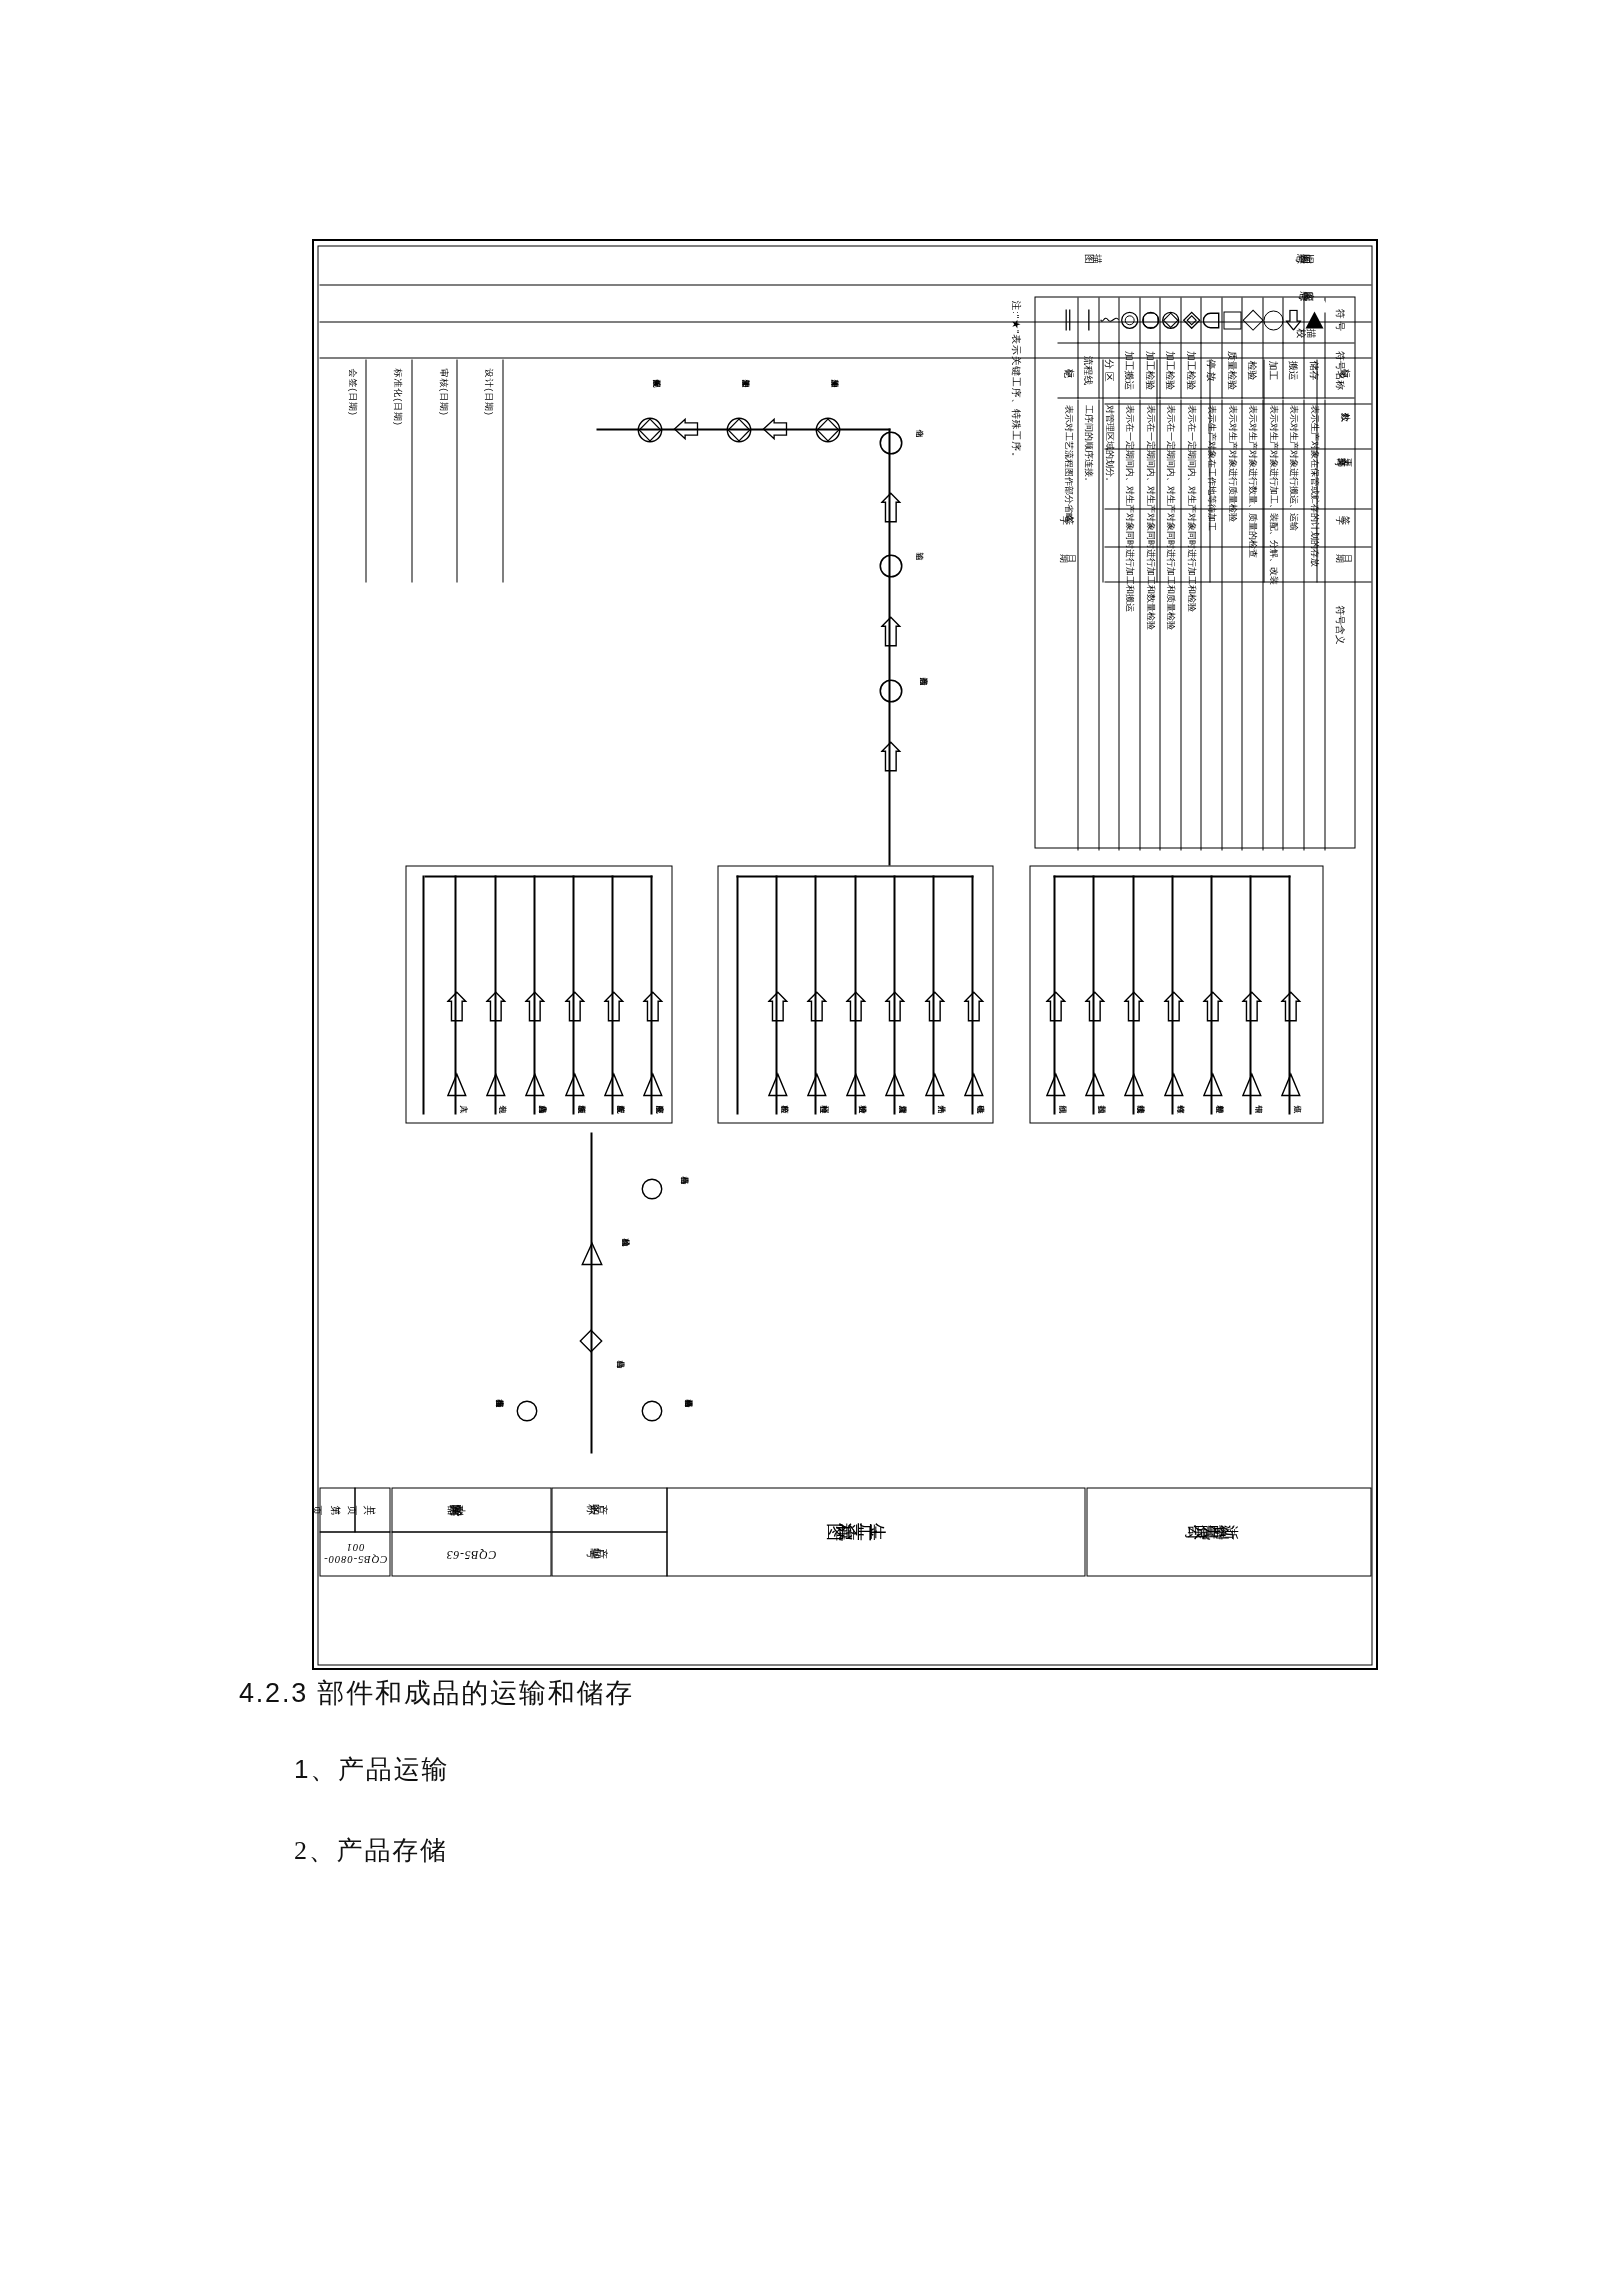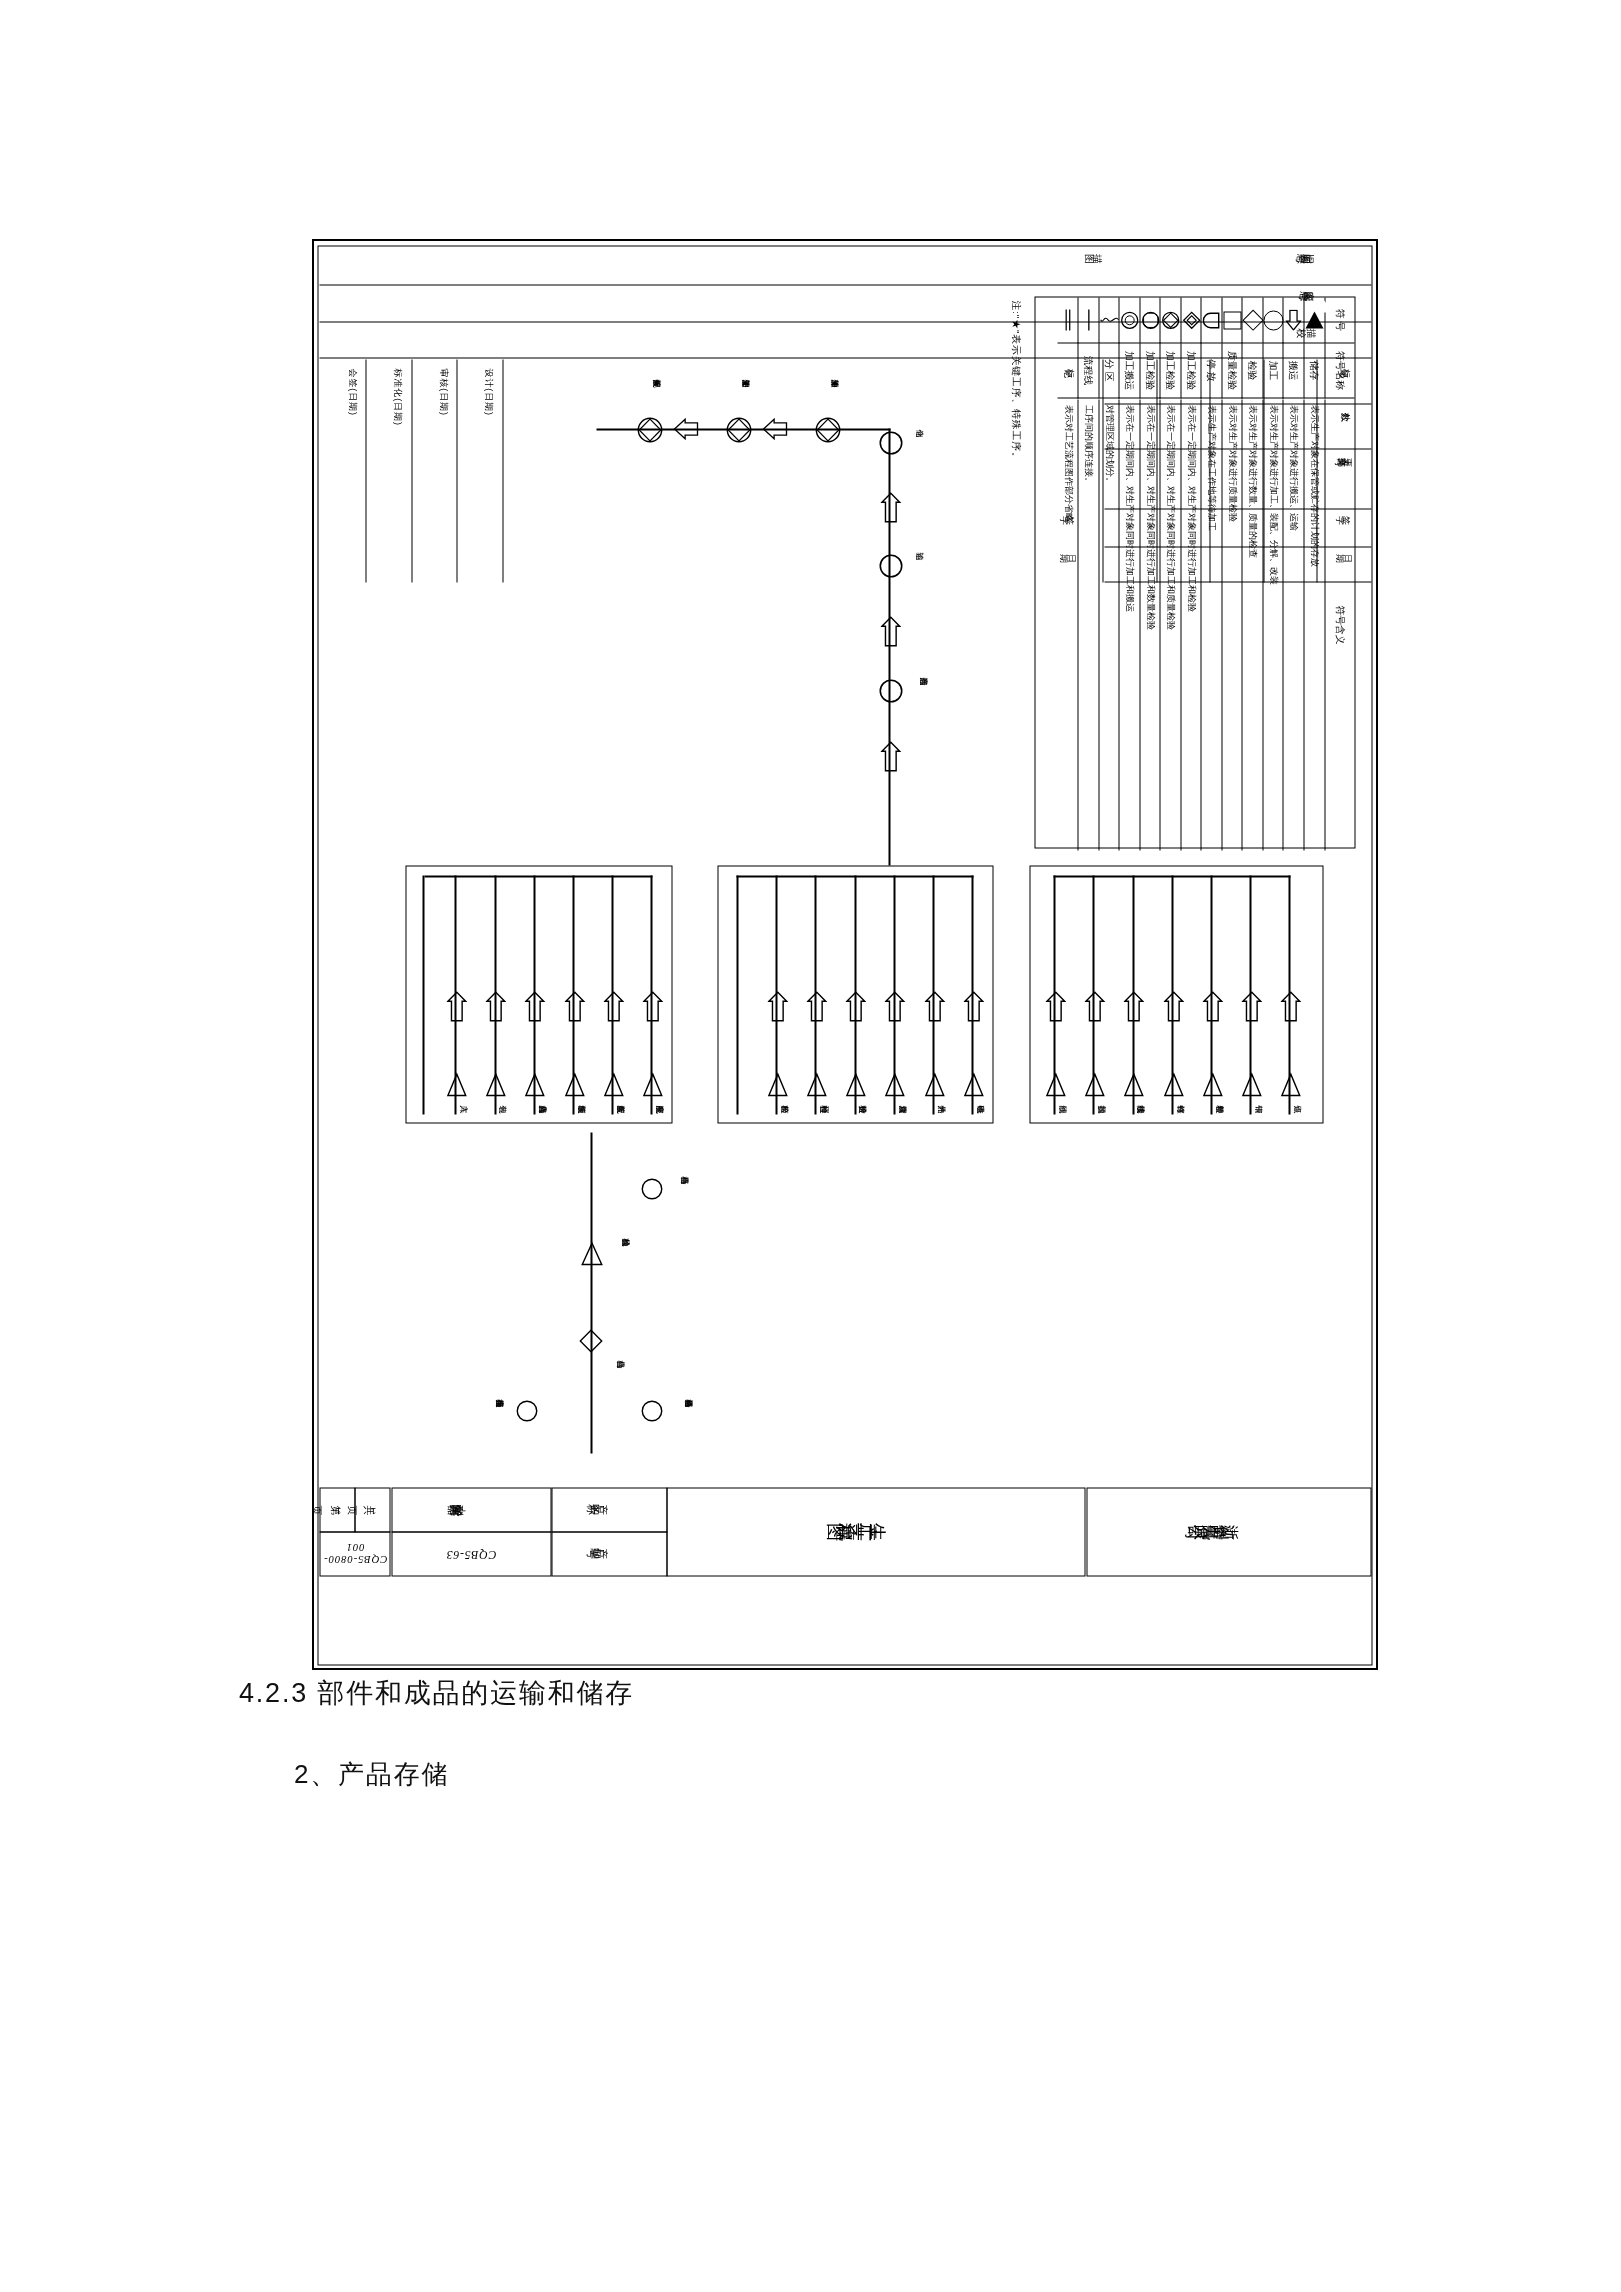--- a/index.html
+++ b/index.html
@@ -41,21 +41,21 @@
 
   
   .node{position:absolute;}
   .nlabel{position:absolute;font-family:"Liberation Sans",sans-serif;font-size:8px;color:#000;white-space:nowrap;}
 
   
   #body{position:absolute;left:0;top:1675px;width:1622px;}
   .h3{font-family:"Liberation Sans",sans-serif;font-size:27px;letter-spacing:1.8px;margin:0 0 0 239px;}
   .p1{font-family:"Liberation Sans",sans-serif;font-size:26px;letter-spacing:1.8px;margin:41px 0 0 294px;}
   .p2{font-family:"Liberation Sans",sans-serif;font-size:26px;letter-spacing:1.8px;margin:32px 0 0 330px;}
-  .p3{font-family:Liberation Sans, sans-serif;font-size:26px;letter-spacing:1.8px;margin:46px 0 0 294px;}
+  .p3{font-family:Liberation Serif, serif;font-size:26px;letter-spacing:1.8px;margin:46px 0 0 294px;}
   #pageno{position:absolute;left:0;right:0;top:2188px;text-align:center;font-family:"Liberation Serif",serif;font-size:23px;}
 </style>
 </head>
 <body>
 
 <div id="page">
 
   <div id="drawing">
     <div id="sheet">
 
@@ -567,18 +567,19 @@
       </div>
       <div class="tb" style="left:1246px;top:1021px;width:45px;height:36px;">
         <div class="tbtxt" style="writing-mode:vertical-rl;font-size:9.8px;">第 1 页</div>
       </div>
 
     </div>
   </div>
 
   <div id="body">
     <p class="h3">4.2.3 部件和成品的运输和储存</p>
+    <p class="p1">1、产品运输</p>
     <p class="p3">2、产品存储</p>
   </div>
 
 
 </div>
 
 
 </body></html>

